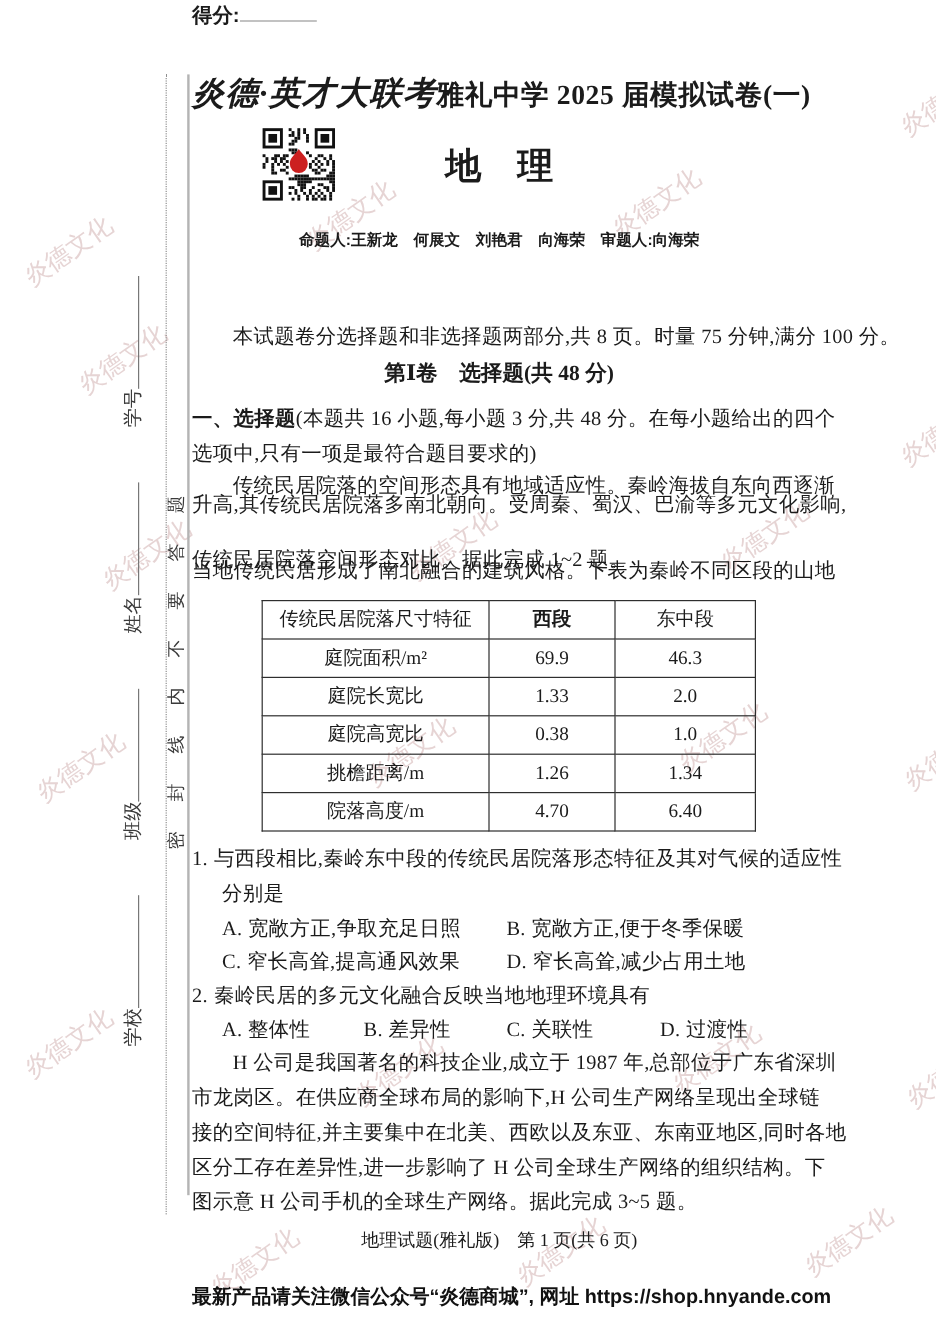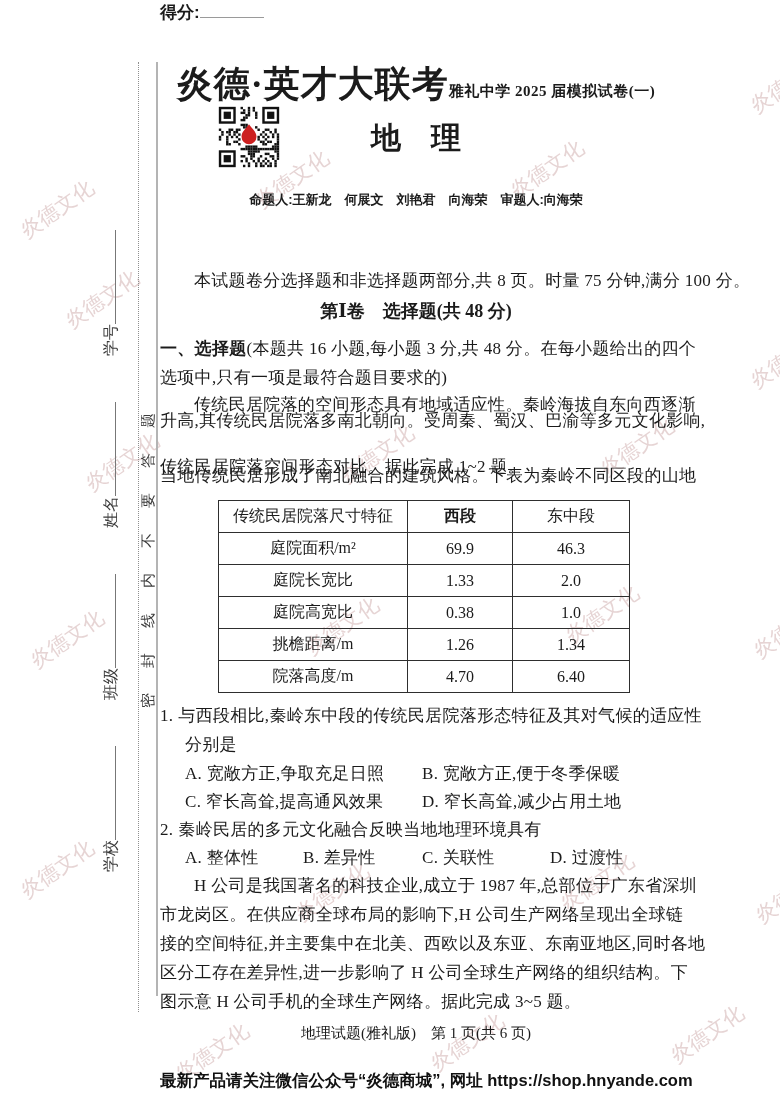--- a/index.html
+++ b/index.html
@@ -15,22 +15,22 @@
       transform-origin:0 0;font-size:16px;color:#3a3a3a;white-space:nowrap;}
   .seal-fields .grp{display:inline-block;margin-right:42px;}
   .seal-fields .blank{display:inline-block;width:94px;height:2px;border-bottom:1px solid #777;vertical-align:baseline;}
   .seal-notice{position:absolute;left:140px;top:708px;width:330px;transform:rotate(-90deg);
       transform-origin:0 0;font-size:15px;line-height:16px;color:#3a3a3a;letter-spacing:25px;white-space:nowrap;}
   
   .content{position:absolute;left:160px;top:0;width:512px;height:1104px;}
   .blk{position:absolute;left:0;width:512px;}
   .center{text-align:center;}
   .title-line{top:60px;font-weight:bold;white-space:nowrap;}
-  .title-brush{font-size:36px;letter-spacing:1px;}
-  .title-rest{font-size:15px;letter-spacing:.5px;}
+  .title-brush{font-size:27px;font-style:italic;letter-spacing:1px;}
+  .title-rest{font-size:23px;letter-spacing:.5px;}
   .qr-wrap{position:absolute;left:54px;top:102px;width:70px;height:70px;}
   .subject{top:118px;font-size:30px;font-weight:bold;}
   .authors{top:191px;font-family:"Liberation Sans","DejaVu Sans",sans-serif;
            font-weight:bold;font-size:13px;white-space:nowrap;}
   .score{top:229px;left:405px;width:260px;font-family:"Liberation Sans",sans-serif;
          font-weight:bold;font-size:17px;white-space:nowrap;}
   .score .blank{display:inline-block;width:64px;border-bottom:1.5px solid #9a9a9a;height:1em;vertical-align:baseline;}
   .info{top:266px;left:34px;font-size:16.5px;white-space:nowrap;}
   .sec1{top:299px;font-size:18px;font-weight:bold;}
   .pline{position:absolute;font-size:17px;line-height:29px;height:29px;white-space:nowrap;letter-spacing:.3px;}

